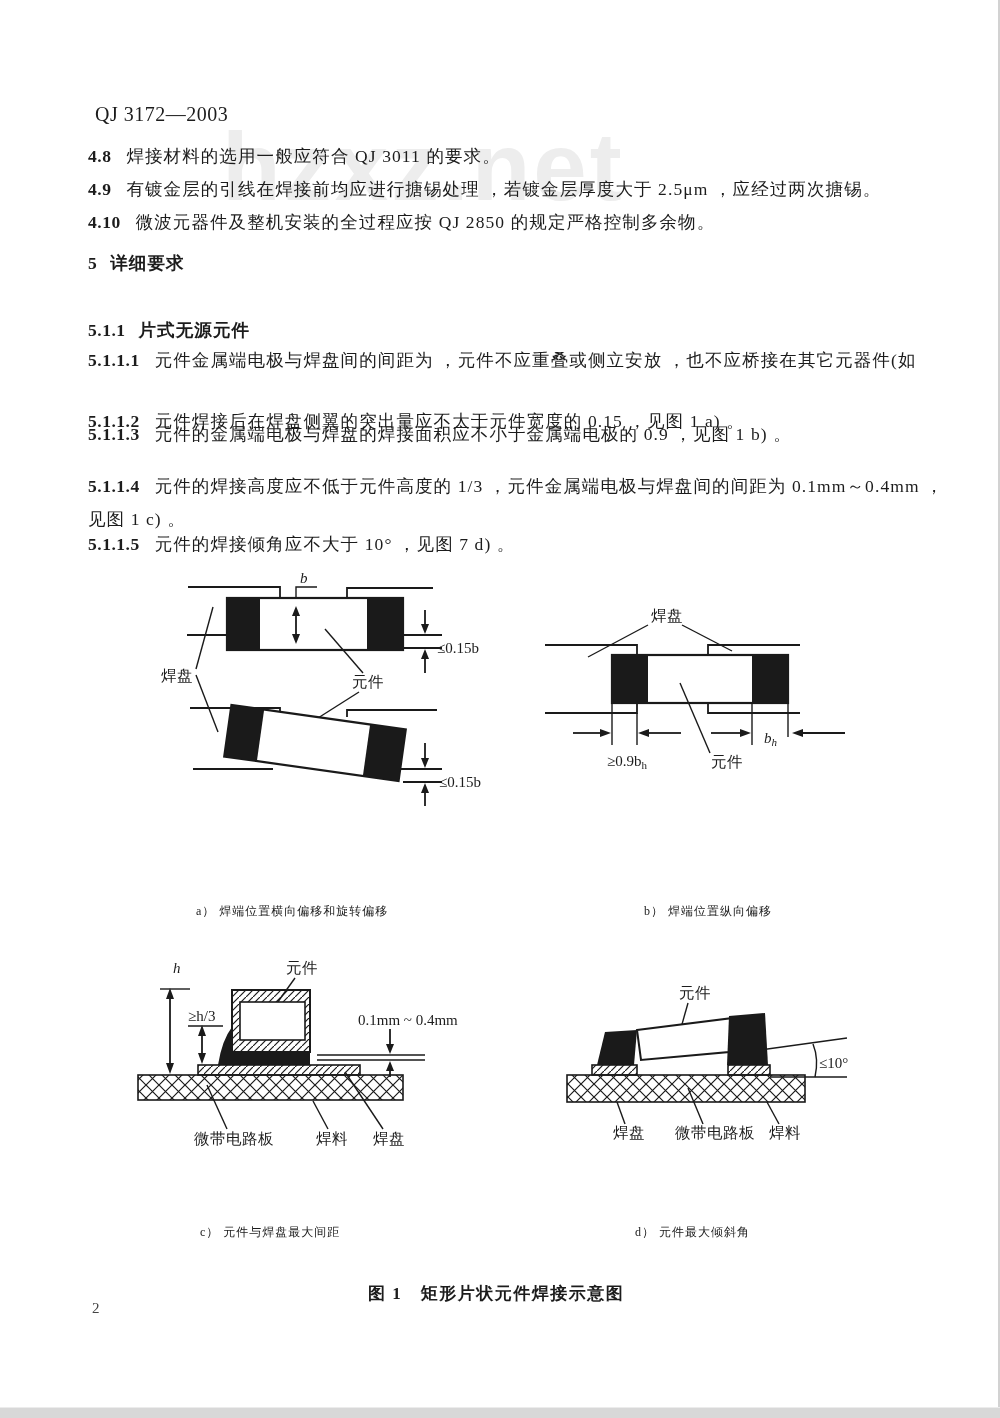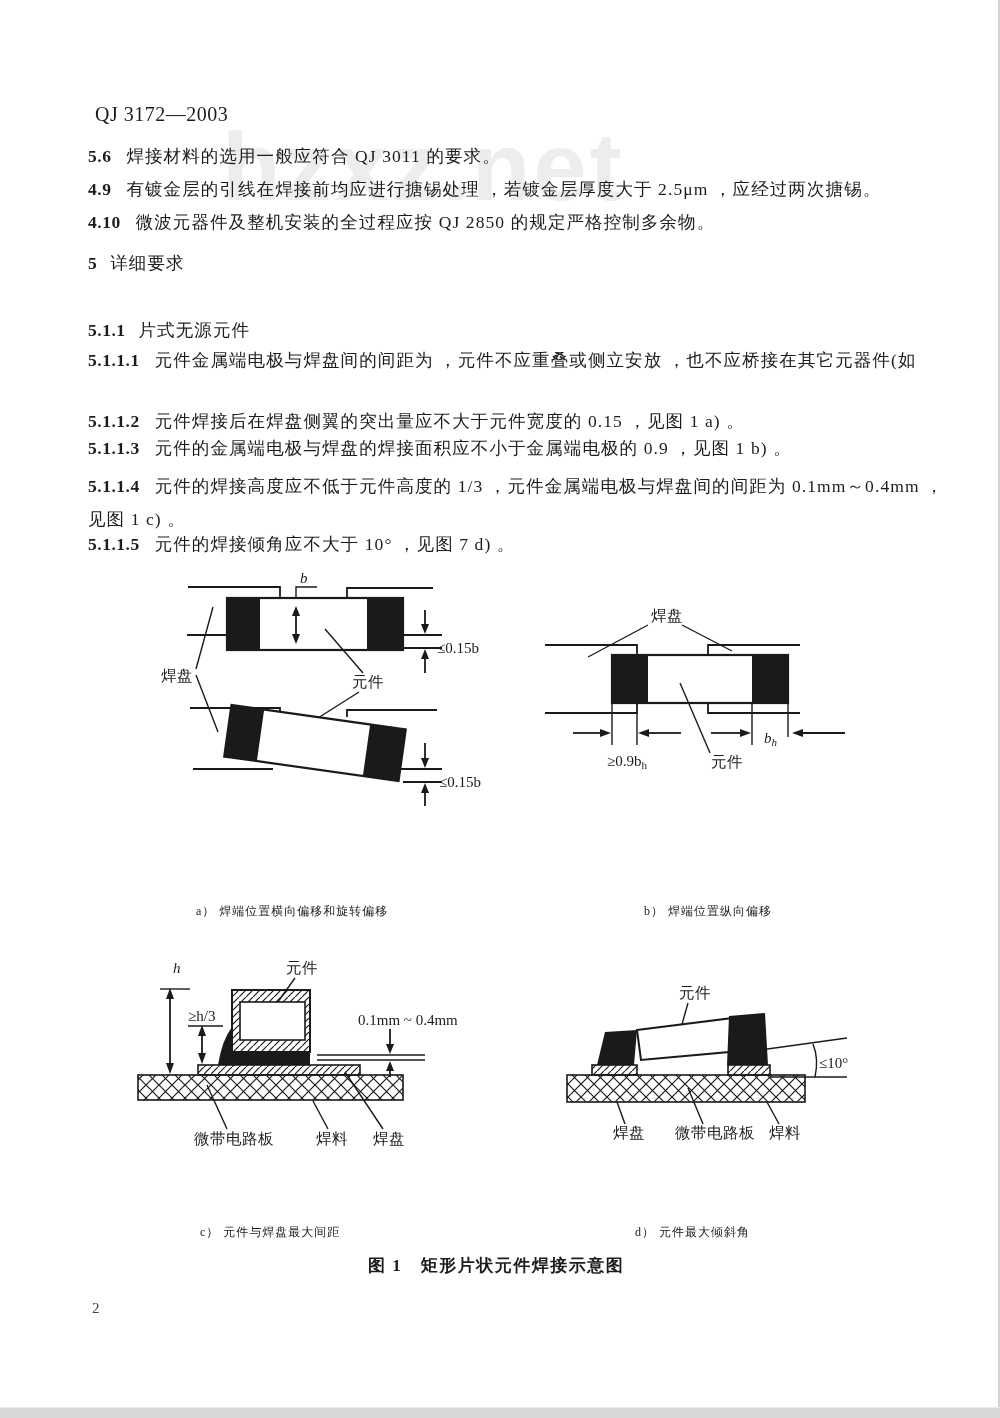--- a/index.html
+++ b/index.html
@@ -15,25 +15,25 @@
   .content { position:absolute; inset:0; z-index:1; }
   .hdr {
     position:absolute; left:95px; top:103px; font-size:20px; letter-spacing:0.5px;
   }
   .txt {
     position:absolute; left:88px; width:866px; font-size:17.5px;
     line-height:33px; letter-spacing:1.1px; white-space:nowrap;
   }
   .txt.wrap2 { white-space:normal; }
   .txt b { padding-right:15px; letter-spacing:0.5px; }
-  .hd { font-weight:normal; }
+  .hd { font-weight:bold; }
   .hd b { padding-right:13px; }
   .l2 { display:block; }
   .cap { position:absolute; font-size:12px; letter-spacing:1px; }
-  .figtitle { position:absolute; font-size:17px; font-weight:bold; letter-spacing:1.5px; }
+  .figtitle { position:absolute; font-size:17px; font-weight:bold; letter-spacing:1.5px;margin-top:28px; }
   .pageno { position:absolute; left:92px; top:1300px; font-size:15px; color:#444; }
   .bottom-strip { position:absolute; left:0; right:0; bottom:0; height:10px;
     background:#d8d8d8; border-top:1px solid #ececec; }
   .right-edge { position:absolute; top:0; right:0; width:2px; height:100%; background:#d2d2d2; }
   svg { position:absolute; overflow:visible; }
   svg text { fill:#1c1c1c; font-family:"Liberation Serif", serif; font-size:15.5px; letter-spacing:0.5px; }
   svg text.dim { font-size:15px; letter-spacing:0; }
   svg text.it  { font-style:italic; }
   .ln   { stroke:#1a1a1a; stroke-width:1.8; fill:none; }
   .ln2  { stroke:#1a1a1a; stroke-width:2.2; fill:none; }
@@ -44,21 +44,21 @@
 </head>
 <body>
 
 <div class="page">
   <div class="watermark">hzxz.net</div>
 
   <div class="content">
     <div class="hdr">QJ 3172—2003</div>
 
     <div class="txt" style="top:140px">
-      <b>5.6</b><span>焊接材料的选用一般应符合 QJ 3011 的要求。</span>
+      <b>4.8</b><span>焊接材料的选用一般应符合 QJ 3011 的要求。</span>
     </div>
     <div class="txt" style="top:173px">
       <b>4.9</b><span>有镀金层的引线在焊接前均应进行搪锡处理 ，若镀金层厚度大于 2.5μm ，应经过两次搪锡。</span>
     </div>
     <div class="txt" style="top:206px">
       <b>4.10</b><span>微波元器件及整机安装的全过程应按 QJ 2850 的规定严格控制多余物。</span>
     </div>
 
     <div class="txt hd" style="top:247px">
       <b>5</b><span>详细要求</span>
@@ -66,21 +66,21 @@
     <div class="txt hd" style="top:314px">
       <b>5.1.1</b><span>片式无源元件</span>
     </div>
 
     <div class="txt wrap2" style="top:344px">
       <b>5.1.1.1</b><span>元件金属端电极与焊盘间的间距为 ，元件不应重叠或侧立安放 ，也不应桥接在其它元器件(如</span>
     </div>
     <div class="txt" style="top:405px">
       <b>5.1.1.2</b><span>元件焊接后在焊盘侧翼的突出量应不大于元件宽度的 0.15 ，见图 1 a) 。</span>
     </div>
-    <div class="txt" style="top:432px">
+    <div class="txt" style="top:418px">
       <b>5.1.1.3</b><span>元件的金属端电极与焊盘的焊接面积应不小于金属端电极的 0.9 ，见图 1 b) 。</span>
     </div>
     <div class="txt wrap2" style="top:470px">
       <b>5.1.1.4</b><span>元件的焊接高度应不低于元件高度的 1/3 ，元件金属端电极与焊盘间的间距为 0.1mm～0.4mm ，</span>
       <span class="l2">见图 1 c) 。</span>
     </div>
     <div class="txt" style="top:528px">
       <b>5.1.1.5</b><span>元件的焊接倾角应不大于 10° ，见图 7 d) 。</span>
     </div>
 

